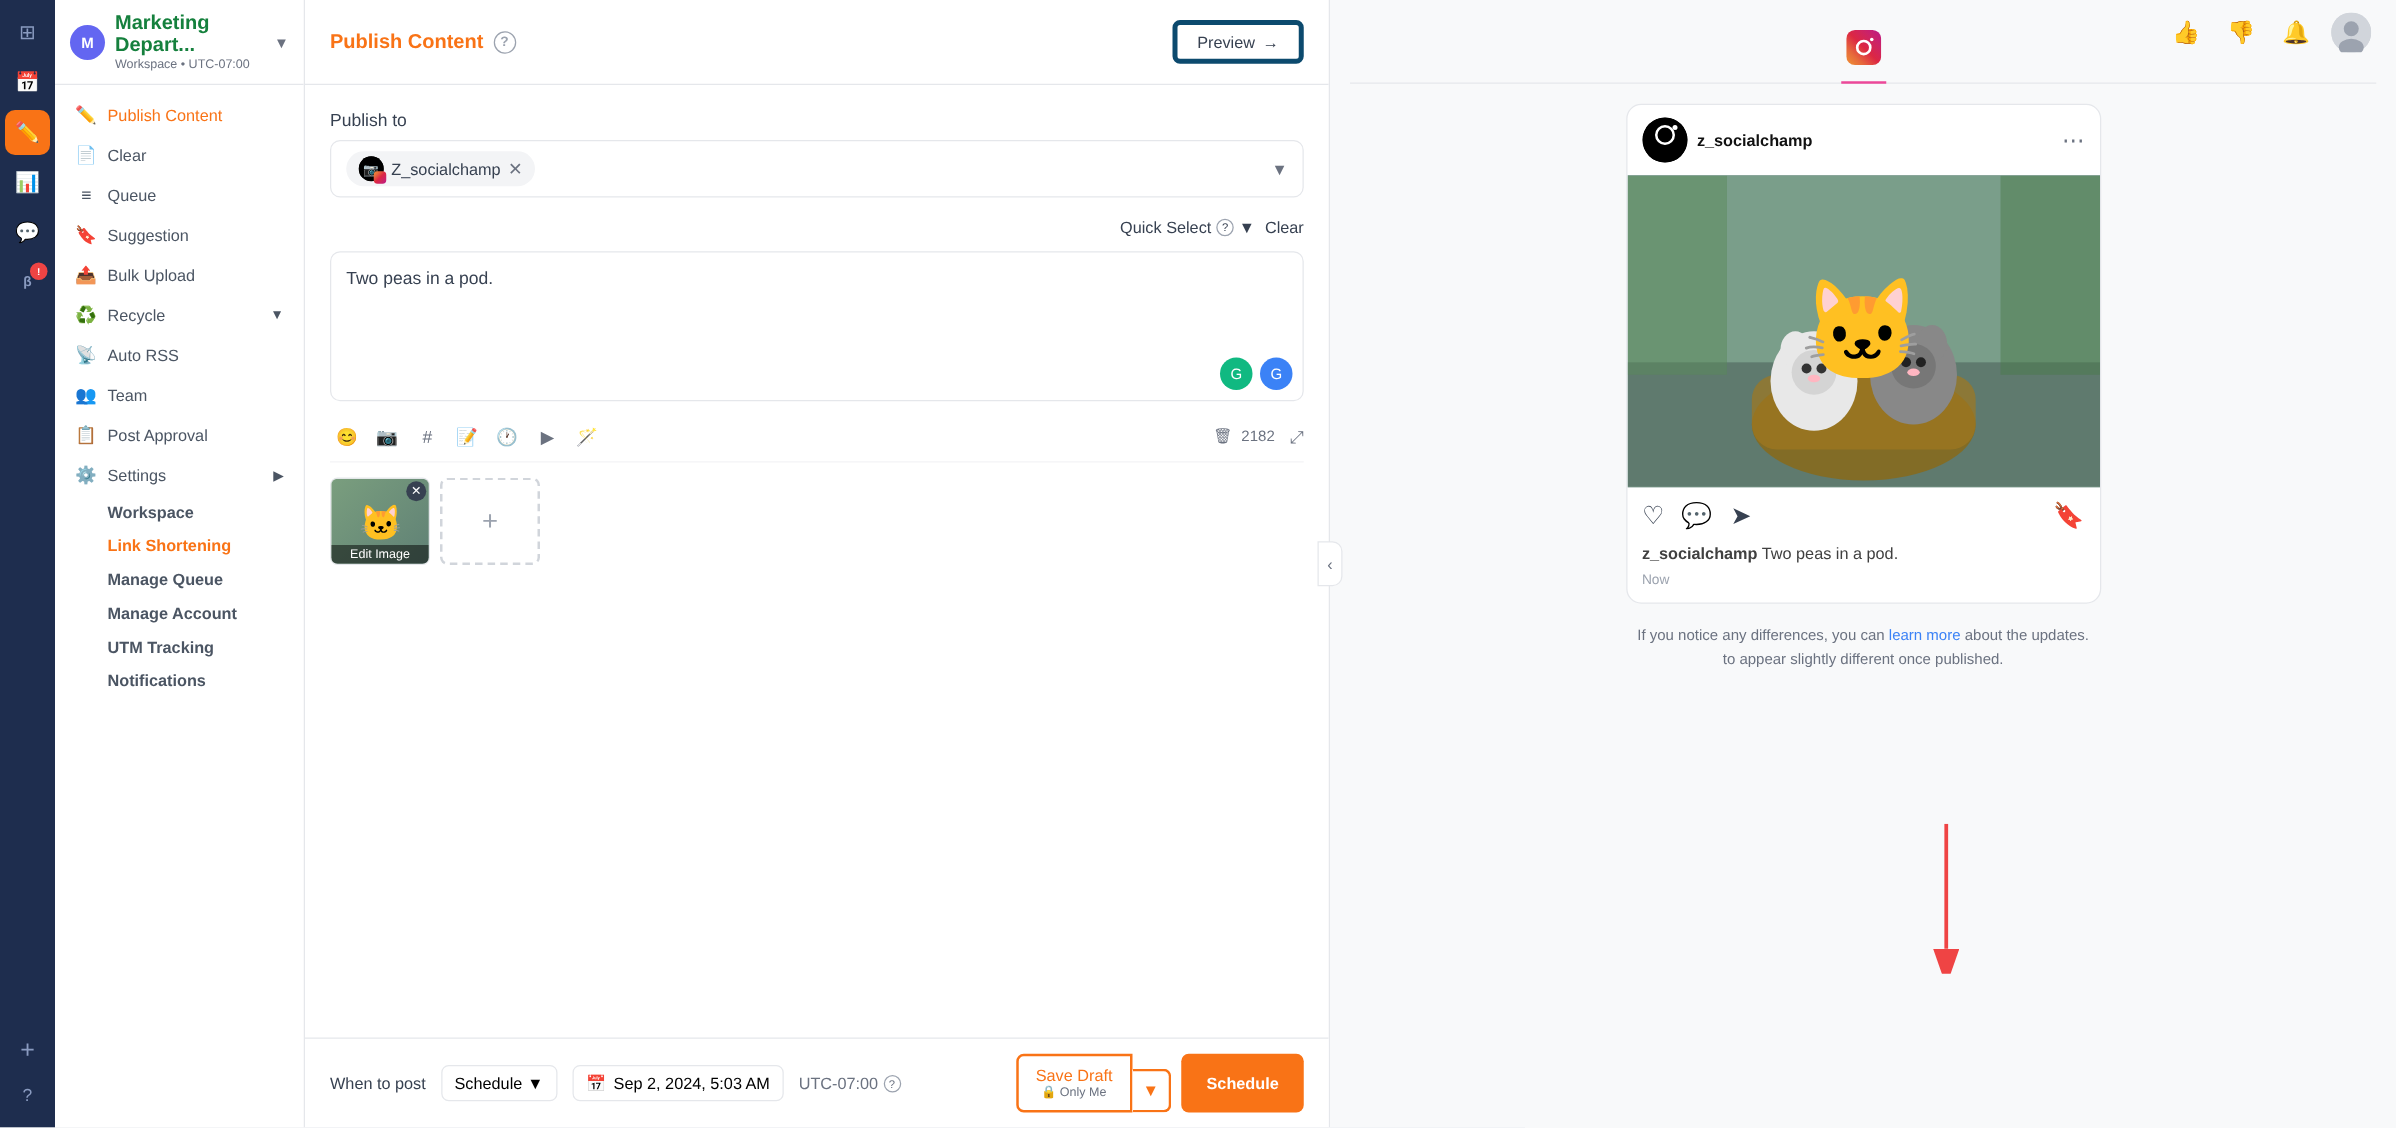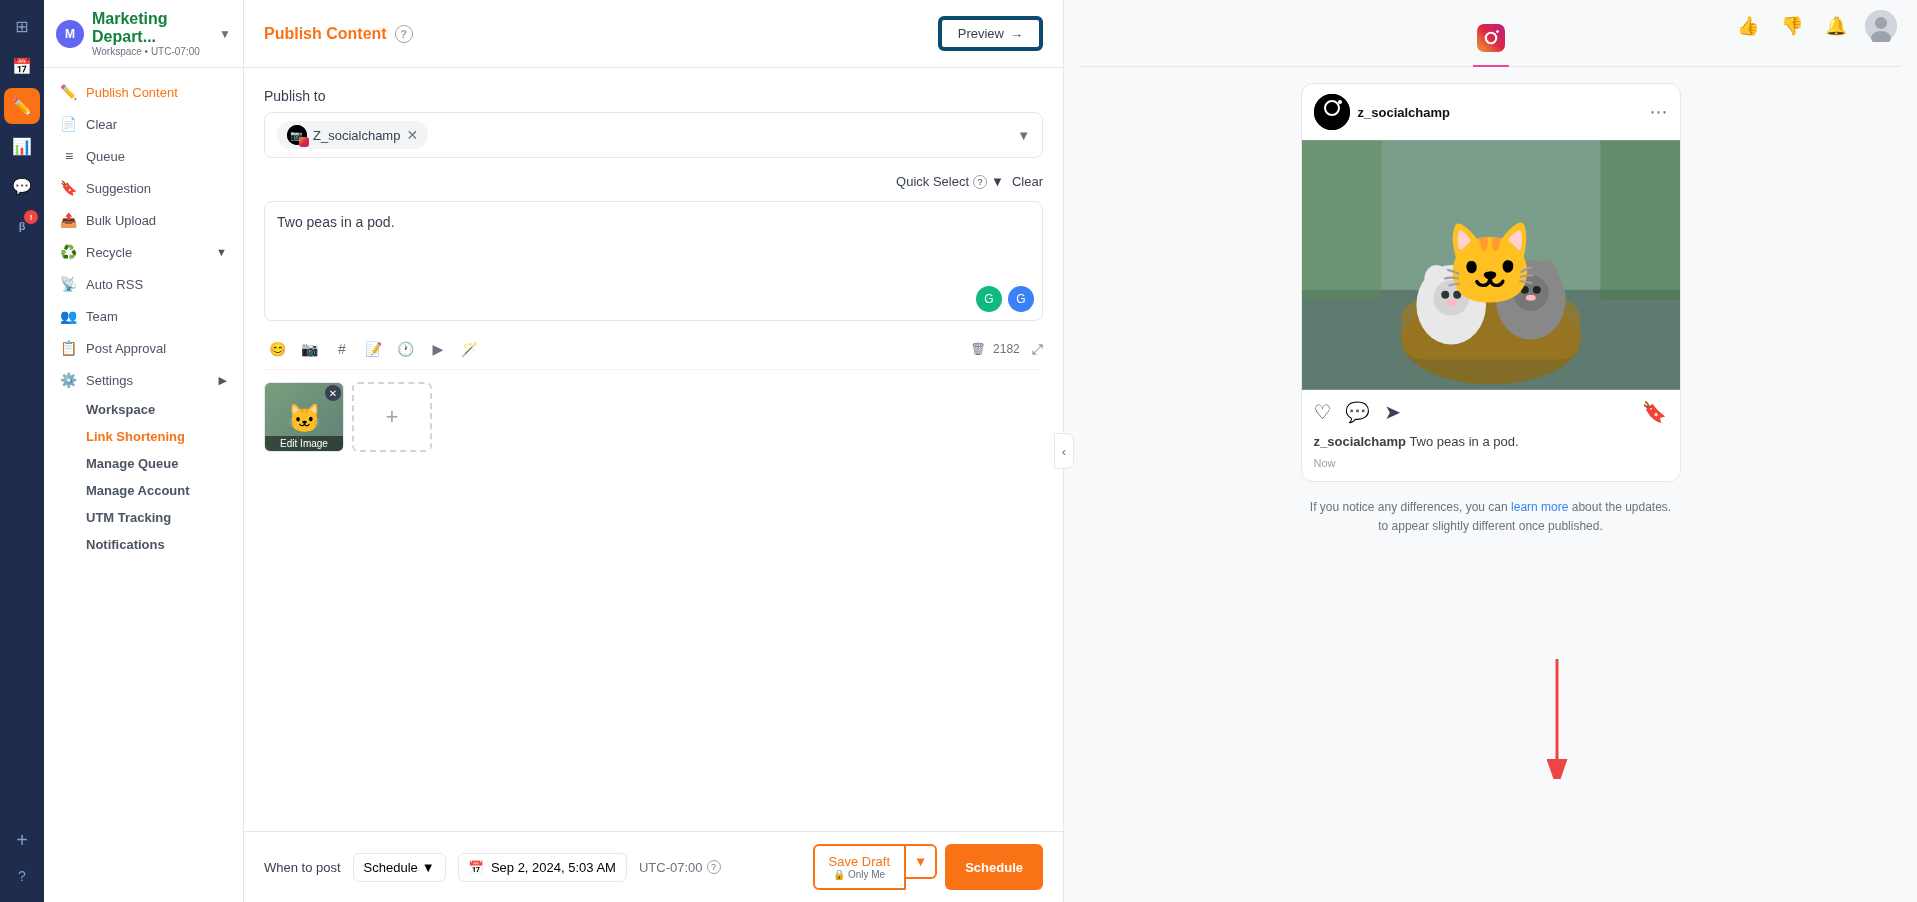--- a/index.html
+++ b/index.html
@@ -306,21 +306,21 @@
     }
     .timezone-badge {
       display: flex;
       align-items: center;
       gap: 4px;
       font-size: 13px;
       color: #6b7280;
       cursor: pointer;
     }
     .bottom-actions { margin-left: auto; display: flex; gap: 8px; }
-    .save-draft-group { display: flex; align-items: flex-start; }
+    .save-draft-group { display: flex; align-items: flex-end; }
     .save-draft-btn {
       border: 2px solid #f97316;
       background: #fff;
       color: #f97316;
       padding: 8px 14px;
       border-radius: 6px 0 0 6px;
       cursor: pointer;
       font-size: 13px;
       font-weight: 500;
       display: flex; flex-direction: column; align-items: center;

